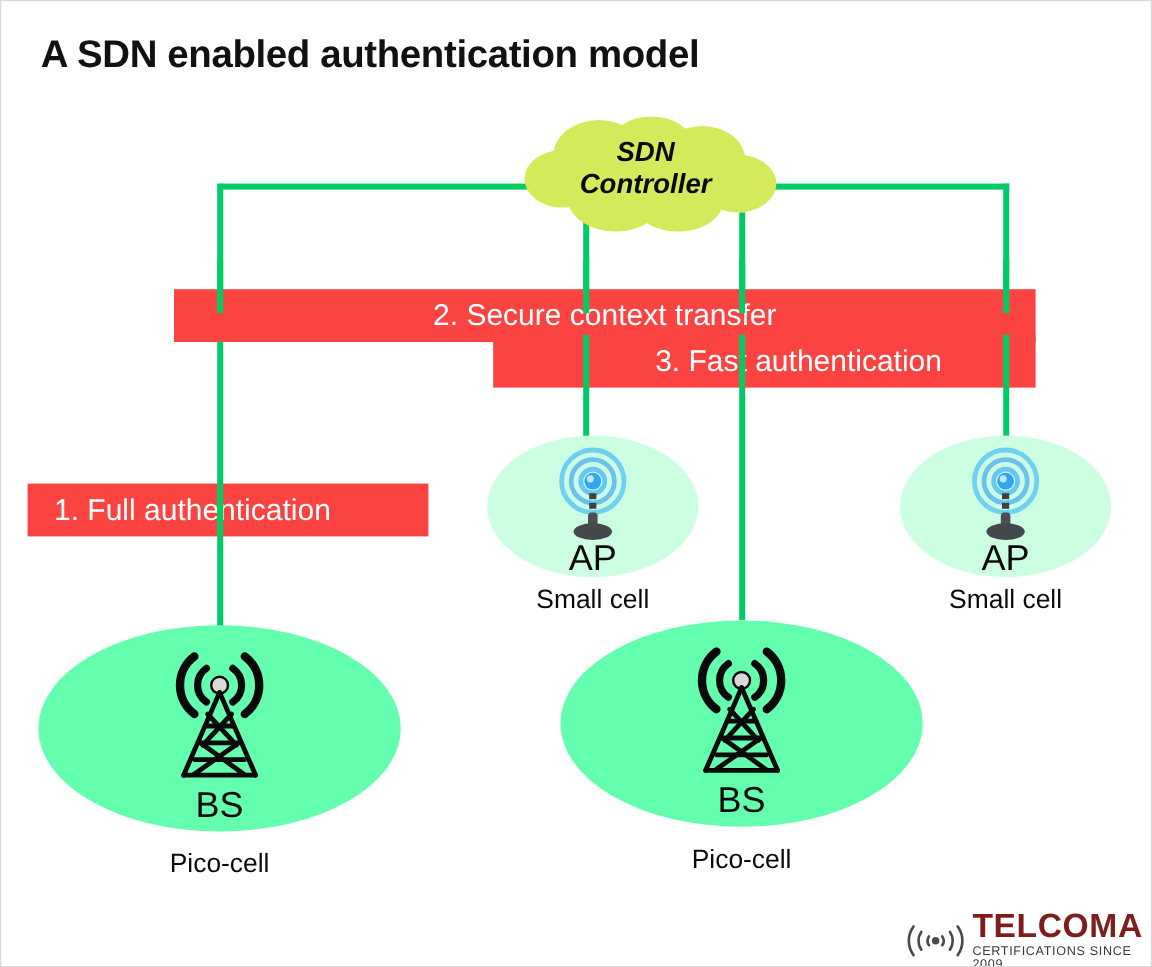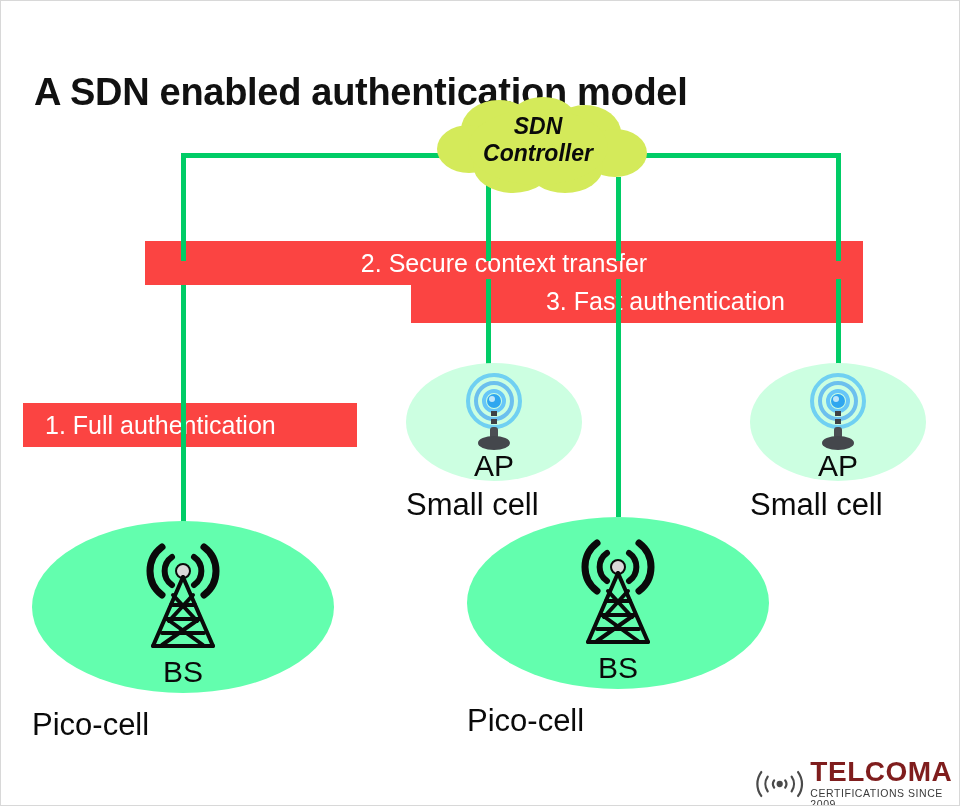--- a/index.html
+++ b/index.html
@@ -16,26 +16,25 @@
     height: 806px;
     background: #ffffff;
     border: 1px solid #d8d8d8;
     box-sizing: border-box;
     overflow: hidden;
   }
   #title {
     position: absolute;
     left: 33px;
     top: 26px;
-    font-size: 38px;
+    font-size: 32px;
     font-weight: bold;
     color: #111111;
     letter-spacing: -0.3px;
     white-space: nowrap;
-    margin-top: 44px;
   }
 
   
   .line-v, .line-h {
     position: absolute;
     background: #00cc66;
   }
   .line-v { width: 5px; }
   .line-h { height: 5px; }
 
@@ -90,22 +89,22 @@
   .node-label {
     position: absolute;
     width: 100%;
     text-align: center;
     font-size: 30px;
     color: #0a0a0a;
   }
   .cell-caption {
     position: absolute;
     width: 100%;
-    text-align: left;
-    font-size: 31px;
+    text-align: center;
+    font-size: 22px;
     color: #0a0a0a;
     white-space: nowrap;
   }
 
   .icon-holder {
     position: absolute;
     left: 0;
     width: 100%;
     display: flex;
     justify-content: center;

